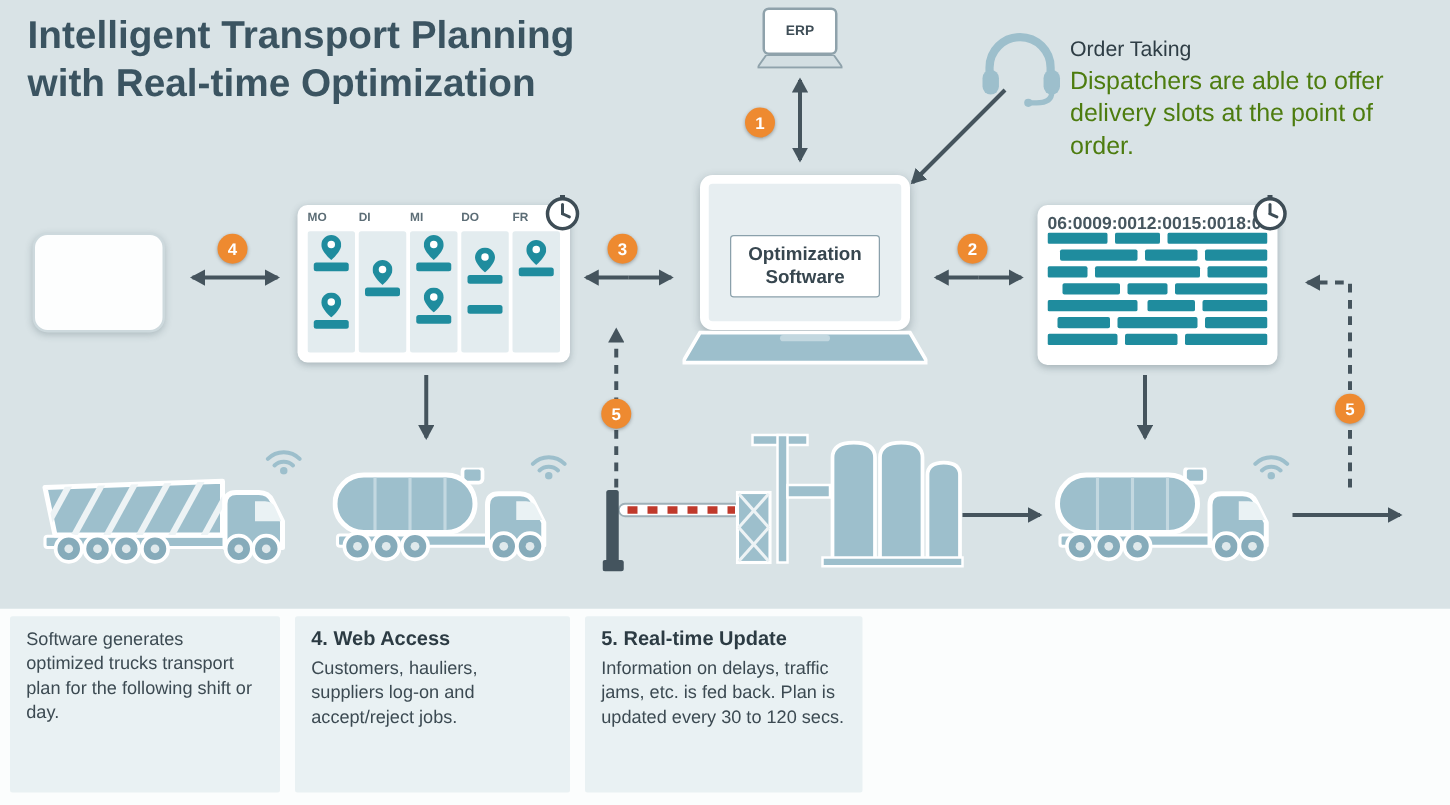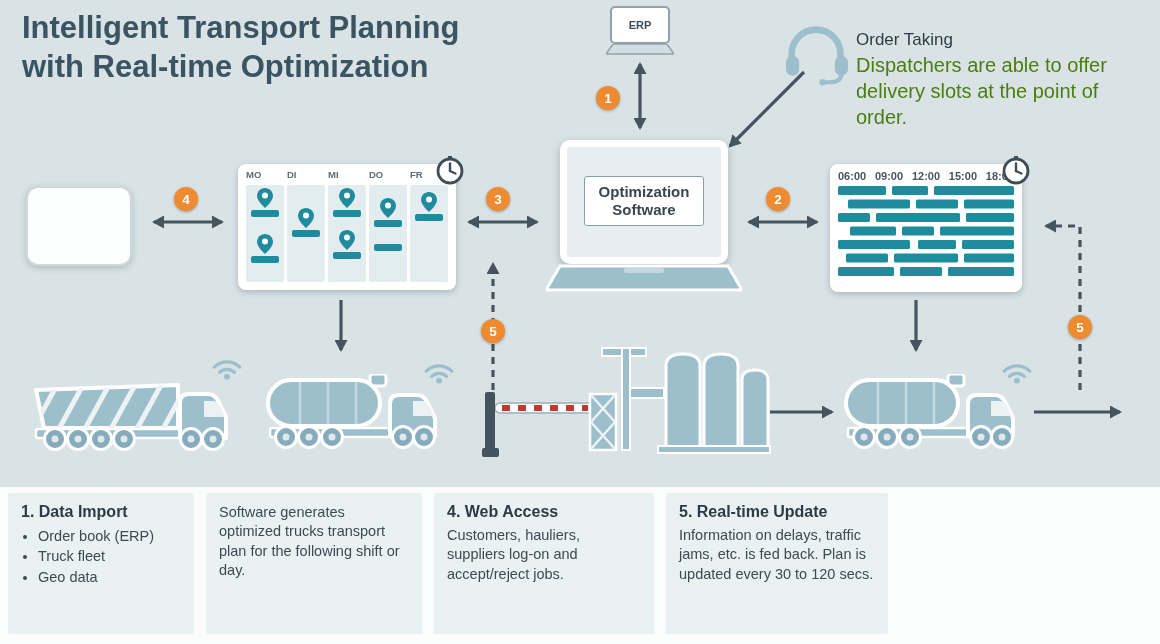--- a/index.html
+++ b/index.html
@@ -10,30 +10,30 @@
   .title{position:absolute;left:22px;top:8px;font-size:31px;line-height:39px;font-weight:bold;color:#3b5461}
   .title span{display:block}
   .badge{position:absolute;width:24px;height:24px;border-radius:50%;background:#ee8a30;color:#fff;
          font-size:13.5px;font-weight:bold;display:flex;align-items:center;justify-content:center;
          box-shadow:0 1px 3px rgba(50,50,50,.4);z-index:6}
   .board{position:absolute;background:#fff;border-radius:8px;box-shadow:0 2px 6px rgba(52,74,84,.3);z-index:4}
   .clock{position:absolute;width:30px;height:30px;z-index:5}
   .days{position:absolute;left:8px;top:5px;width:202px;display:flex;gap:3px}
   .days span{width:38px;font-size:9.5px;font-weight:bold;color:#5c6d76}
   .times{position:absolute;left:8px;top:6px;width:176px;display:flex;justify-content:space-between}
-  .times span{font-size:11px;font-weight:bold;color:#46565f}
+  .times span{font-size:14px;font-weight:bold;color:#46565f}
   
   .erp-screen{position:absolute;left:610px;top:6px;width:60px;height:38px;background:#fff;border:2.5px solid #8fa2ab;
               border-radius:5px;display:flex;align-items:center;justify-content:center;
               font-size:11px;font-weight:bold;color:#3e4d56;z-index:4}
   
   .laptop{position:absolute;left:546px;top:140px;width:196px;height:158px;z-index:4}
   .laptop-screen{position:absolute;left:14px;top:0;width:168px;height:124px;background:#e7eef1;
                  border:7px solid #fff;border-radius:10px;box-shadow:0 3px 8px rgba(40,60,70,.3)}
-  .opt-box{margin:29px auto 0;width:120px;background:#fff;border:1.5px solid #8aa0ab;border-radius:3px;
+  .opt-box{margin:41px auto 0;width:120px;background:#fff;border:1.5px solid #8aa0ab;border-radius:3px;
            padding:6px 4px;text-align:center;font-size:15px;line-height:1.2;font-weight:bold;color:#37464f}
   .tablet{position:absolute;left:26px;top:186px;width:106px;height:80px;background:#fdfefe;border:2px solid #cdd9dd;
           border-radius:12px;box-shadow:0 2px 6px rgba(52,74,84,.25);z-index:4}
   .order-title{position:absolute;left:856px;top:30px;font-size:17px;font-weight:normal;color:#2e3d45}
   .order-desc{position:absolute;left:856px;top:52px;width:292px;font-size:20px;line-height:1.3;color:#4d7c0f}
   
   #panels{position:absolute;left:0;top:487px;width:1160px;height:157px;background:#fbfdfd;
           display:flex;gap:12px;padding:6px 8px 10px;align-items:stretch;z-index:4}
   .panel{background:#e9f1f3;border-radius:2px;padding:10px 13px;color:#3c4a52}
   .panel-title{font-size:16px;font-weight:bold;color:#2c3b43;margin-bottom:5px}
@@ -324,28 +324,20 @@
     </svg>
 
   <svg class="icon-layer" style="left:844px;top:374px" width="180" height="80" viewBox="0 0 180 80">
       <use href="#sym-mixer"></use>
     </svg>
   <svg class="icon-layer" style="left:1000px;top:356px" width="34" height="28" viewBox="0 0 32 26">
       <use href="#sym-wifi"></use>
     </svg>
 
   <div id="panels">
-    <div class="panel" style="width:186px">
-      <div class="panel-title">1. Data Import</div>
-      <ul class="panel-list">
-        <li>Order book (ERP)</li>
-        <li>Truck fleet</li>
-        <li>Geo data</li>
-      </ul>
-    </div>
     <div class="panel" style="width:216px">
       <p class="panel-text">Software generates optimized trucks transport plan for the following shift or day.</p>
     </div>
     <div class="panel" style="width:220px">
       <div class="panel-title">4. Web Access</div>
       <p class="panel-text">Customers, hauliers, suppliers log-on and accept/reject jobs.</p>
     </div>
     <div class="panel" style="width:222px">
       <div class="panel-title">5. Real-time Update</div>
       <p class="panel-text">Information on delays, traffic jams, etc. is fed back. Plan is updated every 30 to 120 secs.</p>

